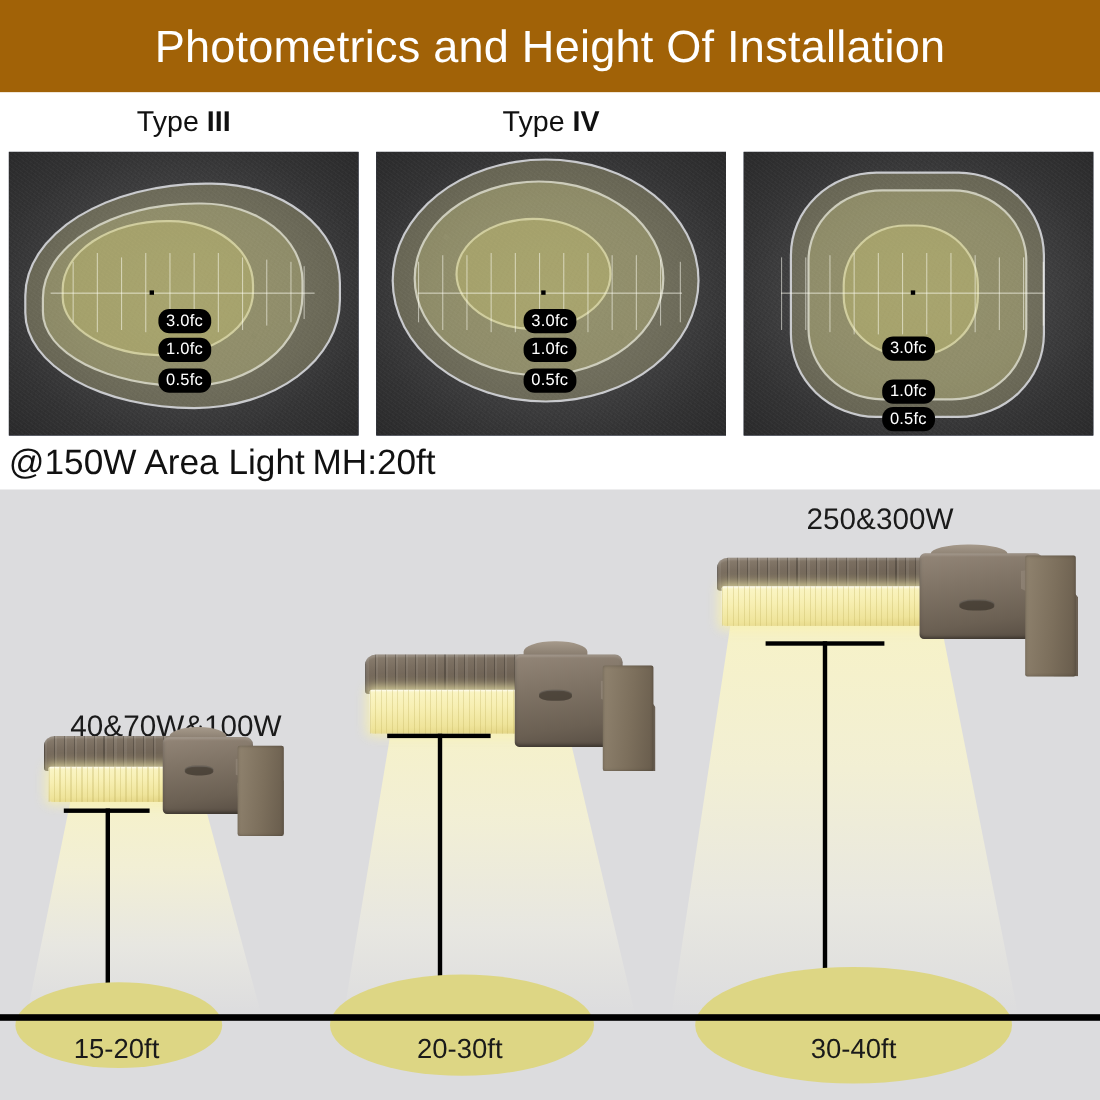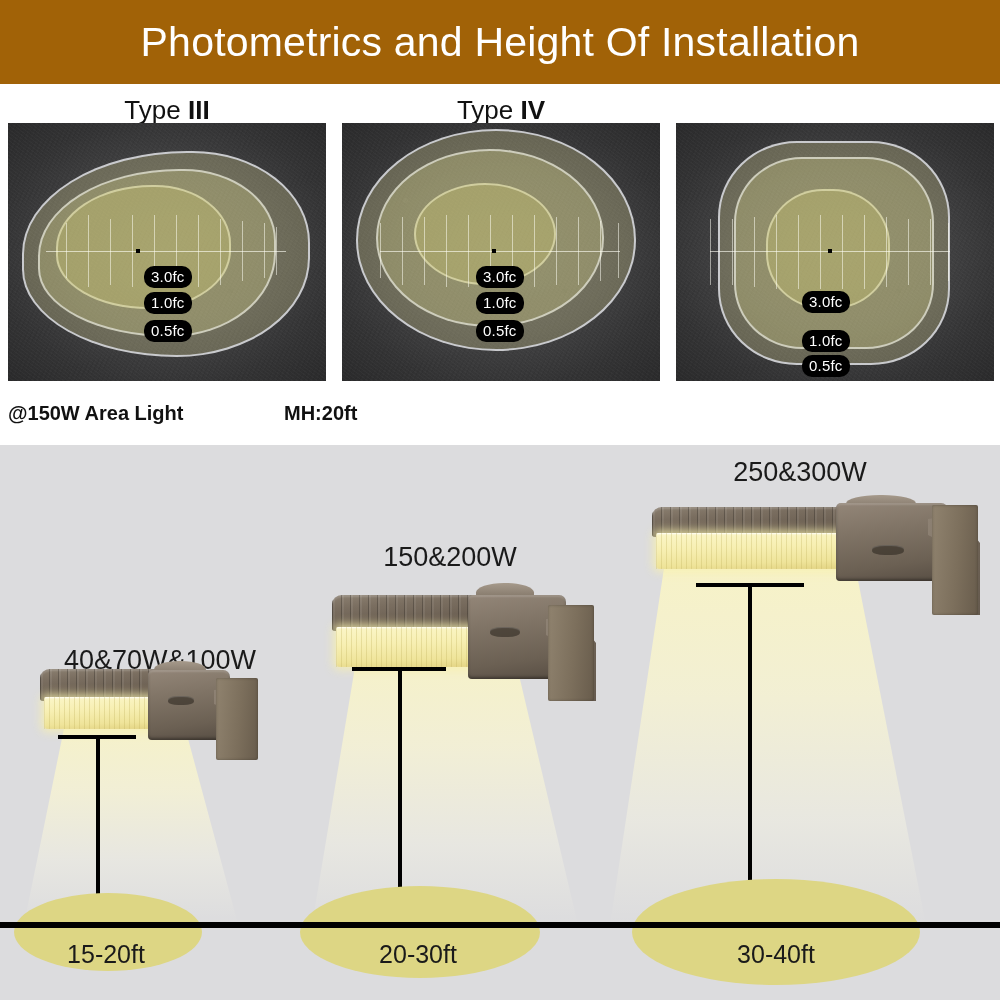--- a/index.html
+++ b/index.html
@@ -27,21 +27,21 @@
     position:absolute; left:0; top:84px; width:1000px; height:361px;
     background:#ffffff;
   }
   .type-heading{
     position:absolute; font-size:26px; color:#111; text-align:center;
     top:11px; white-space:nowrap;
   }
   .type-heading .rn{ font-weight:700; }
 
   .photo-panel{
-    position:absolute; top:39px; height:258px; overflow:hidden;
+    position:absolute; top:54px; height:258px; overflow:hidden;
     background:#0f172a;
   }
   
   .ground{
     position:absolute; inset:0;
     background:
       radial-gradient(ellipse 72% 70% at 50% 50%, #4d4d4e 0%, #434344 45%, #333334 75%, #2a2a2b 100%);
   }
   .ground::after{
     content:""; position:absolute; inset:0;
@@ -65,21 +65,21 @@
 
   .fc-label{
     position:absolute; background:#000; color:#fff;
     font-size:15px; line-height:19px; padding:1px 7px 2px 7px;
     border-radius:10px; white-space:nowrap; letter-spacing:0.2px;
   }
 
   #caption-row{
     position:absolute; left:0; top:316px; width:1000px; height:45px;
   }
-  .caption{ position:absolute; font-size:20px; color:#111; white-space:nowrap;font-weight:bold; }
+  .caption{ position:absolute; font-size:32px; color:#111; white-space:nowrap; }
 
   
   #lower-section{
     position:absolute; left:0; top:445px; width:1000px; height:555px;
     background:#dcdcde;
   }
   .wattage-label{
     position:absolute; font-size:27px; color:#1a1a1a; white-space:nowrap;
     text-align:center;
   }
@@ -290,21 +290,20 @@
     <div class="fx-driver-slot" style="left:130px; top:46px; width:26px; height:9px;"></div>
     <div class="fx-knuckle" style="left:178px; top:60px; width:14px; height:18px;"></div>
     <div class="fx-arm" style="left:176px; top:38px; width:44px; height:70px;
                 clip-path:polygon(0 2px, 26px 0, 44px 22px, 44px 70px, 26px 70px, 26px 36px, 10px 20px, 0 16px);"></div>
     <div class="fx-plate" style="left:178px; top:28px; width:42px; height:82px;"></div>
   </div>
 
   <div class="pole" style="left:96px; top:290px; height:192px;"></div>
   <div class="pole-arm" style="left:58px; top:290px; width:78px;"></div>
 
-  <div class="wattage-label" style="left:300px; top:97px; width:300px;">150&amp;200W</div>
 
   <div class="beam" style="left:310px; top:192px; width:280px; height:288px;
               background:linear-gradient(180deg, rgba(249,244,196,.92) 0%, rgba(250,246,210,.72) 38%, rgba(252,250,230,.36) 72%, rgba(255,255,250,0) 100%);
               clip-path:polygon(50px 0, 200px 0, 268px 100%, 2px 100%);"></div>
 
   <div class="fixture" style="left:330px; top:128px; width:262px; height:142px;">
     <div class="fx-housing" style="left:2px; top:22px; width:172px; height:36px;">
       <div class="fx-fins"></div>
     </div>
     <div class="fx-lens" style="left:6px; top:54px; width:164px; height:40px;">

